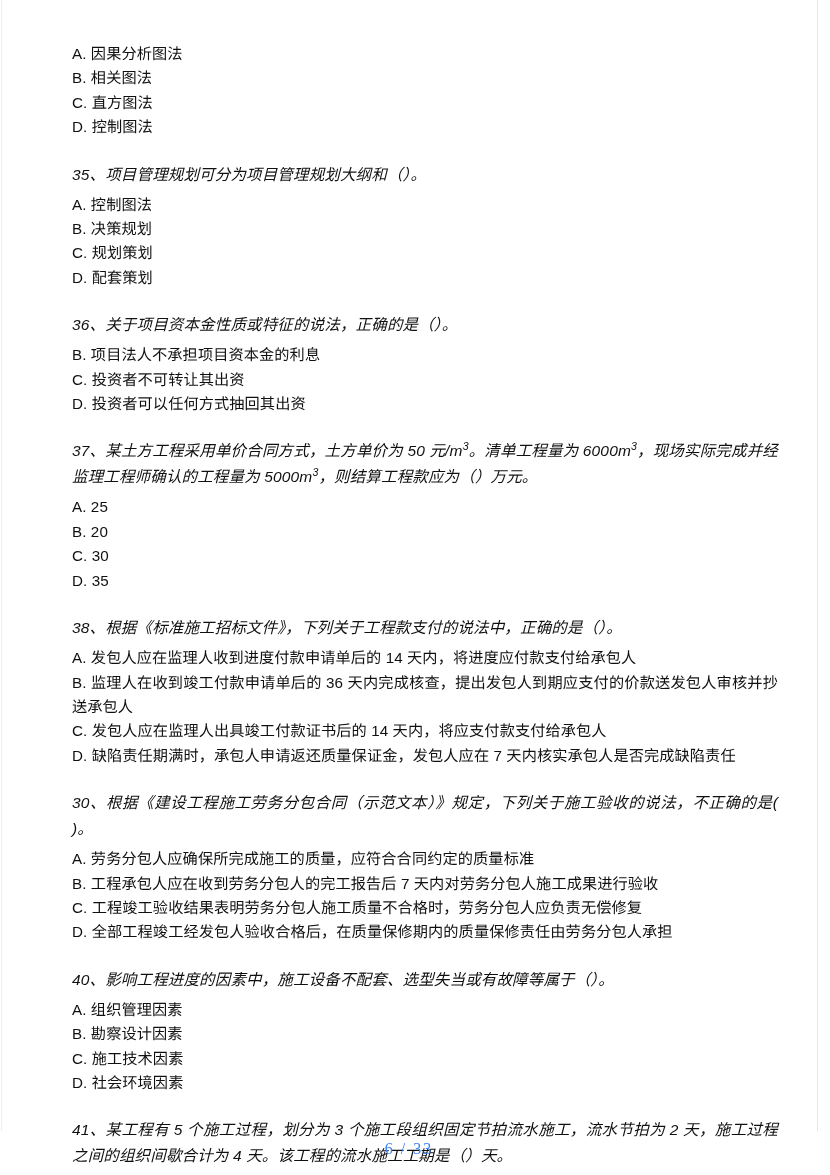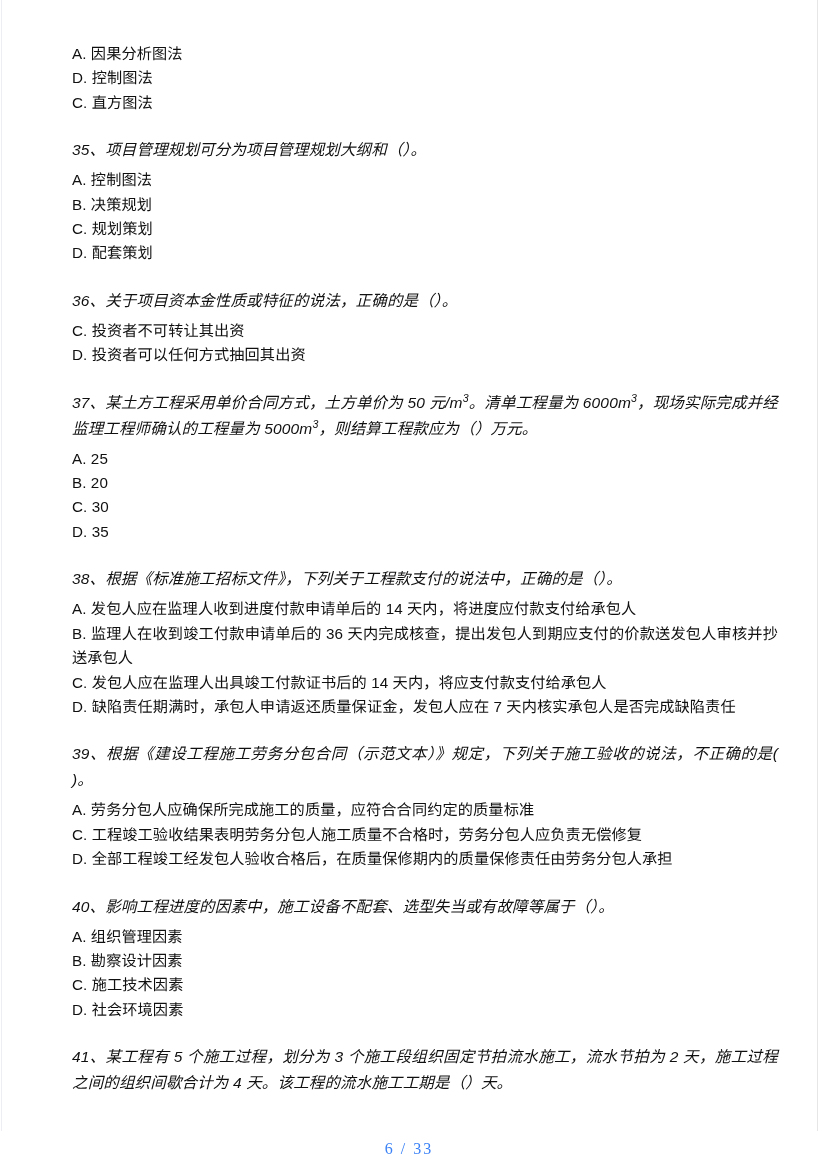--- a/index.html
+++ b/index.html
@@ -84,38 +84,40 @@
 <body>
 
 <div class="page">
 
   <div class="page-frame"></div>
 
   <div class="content">
 
     <div class="block">
       <div class="opt">A. 因果分析图法</div>
+      <div class="opt">B. 相关图法</div>
+      <div class="opt">C. 直方图法</div>
       <div class="opt">D. 控制图法</div>
-      <div class="opt">C. 直方图法</div>
     </div>
 
     <div class="gap"></div>
 
     <div class="block">
       <p class="q-stem">35、项目管理规划可分为项目管理规划大纲和（）。</p>
       <div class="opt">A. 控制图法</div>
       <div class="opt">B. 决策规划</div>
       <div class="opt">C. 规划策划</div>
       <div class="opt">D. 配套策划</div>
     </div>
 
     <div class="gap"></div>
 
     <div class="block">
       <p class="q-stem">36、关于项目资本金性质或特征的说法，正确的是（）。</p>
+      <div class="opt">B. 项目法人不承担项目资本金的利息</div>
       <div class="opt">C. 投资者不可转让其出资</div>
       <div class="opt">D. 投资者可以任何方式抽回其出资</div>
     </div>
 
     <div class="gap"></div>
 
     <div class="block">
       <p class="q-stem">37、某土方工程采用单价合同方式，土方单价为 50 元/m<sup>3</sup>。清单工程量为 6000m<sup>3</sup>，现场实际完成并经监理工程师确认的工程量为 5000m<sup>3</sup>，则结算工程款应为（）万元。</p>
       <div class="opt">A. 25</div>
       <div class="opt">B. 20</div>
@@ -129,22 +131,23 @@
       <p class="q-stem">38、根据《标准施工招标文件》，下列关于工程款支付的说法中，正确的是（）。</p>
       <div class="opt">A. 发包人应在监理人收到进度付款申请单后的 14 天内，将进度应付款支付给承包人</div>
       <div class="opt">B. 监理人在收到竣工付款申请单后的 36 天内完成核查，提出发包人到期应支付的价款送发包人审核并抄送承包人</div>
       <div class="opt">C. 发包人应在监理人出具竣工付款证书后的 14 天内，将应支付款支付给承包人</div>
       <div class="opt">D. 缺陷责任期满时，承包人申请返还质量保证金，发包人应在 7 天内核实承包人是否完成缺陷责任</div>
     </div>
 
     <div class="gap"></div>
 
     <div class="block">
-      <p class="q-stem">39、根据《建设工程施工劳务分包合同（示范文本）》规定，下列关于施工验收的说法，不正确的是( )。</p>
+      <p class="q-stem">30、根据《建设工程施工劳务分包合同（示范文本）》规定，下列关于施工验收的说法，不正确的是( )。</p>
       <div class="opt">A. 劳务分包人应确保所完成施工的质量，应符合合同约定的质量标准</div>
+      <div class="opt">B. 工程承包人应在收到劳务分包人的完工报告后 7 天内对劳务分包人施工成果进行验收</div>
       <div class="opt">C. 工程竣工验收结果表明劳务分包人施工质量不合格时，劳务分包人应负责无偿修复</div>
       <div class="opt">D. 全部工程竣工经发包人验收合格后，在质量保修期内的质量保修责任由劳务分包人承担</div>
     </div>
 
     <div class="gap"></div>
 
     <div class="block">
       <p class="q-stem">40、影响工程进度的因素中，施工设备不配套、选型失当或有故障等属于（）。</p>
       <div class="opt">A. 组织管理因素</div>
       <div class="opt">B. 勘察设计因素</div>

